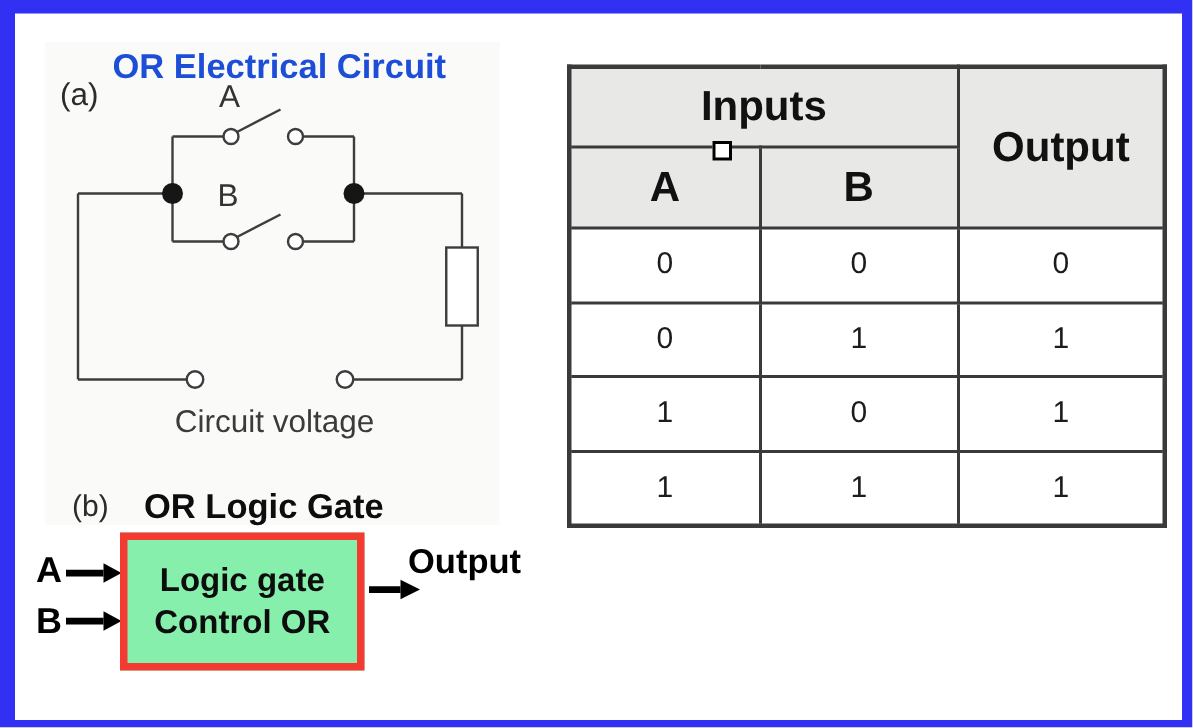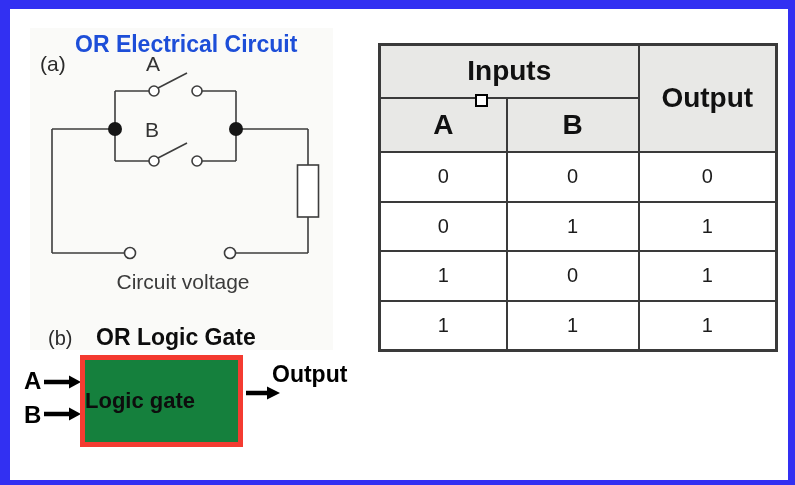--- a/index.html
+++ b/index.html
@@ -22,22 +22,22 @@
   }
   .marker-a{left:40px;top:52px;font-size:21px;color:#2b2b2b;}
   .marker-b{left:48px;top:327px;font-size:20px;color:#2b2b2b;}
   .gate-title{left:84px;top:324px;font-size:23px;font-weight:bold;color:#0d0d0d;white-space:nowrap;margin-left:12px;}
   .applied-voltage{
     left:83px;top:270px;width:200px;text-align:center;
     font-size:21px;color:#3b3b3b;white-space:nowrap;
   }
   .gate-box{
     left:80px;top:355px;width:163px;height:92px;box-sizing:border-box;
-    border:5px solid #f43b31;background:#15803d;
-    display:flex;flex-direction:column;justify-content:center;
+    border:5px solid #f43b31;background:#86efac;
+    display:flex;flex-direction:column;align-items:center;justify-content:center;
   }
   .gate-box .line{font-size:22px;font-weight:bold;color:#0d0d0d;line-height:28px;white-space:nowrap;}
   .io-label{font-size:24px;font-weight:bold;color:#000;}
   .in-a{left:24px;top:367px;}
   .in-b{left:24px;top:401px;}
   .out-label{left:272px;top:361px;font-size:23px;font-weight:bold;color:#000;white-space:nowrap;}
   svg{position:absolute;}
   .wire{stroke:#3d3d3d;stroke-width:1.6;fill:none;}
   .contact{fill:#ffffff;stroke:#3d3d3d;stroke-width:1.6;}
   .junction{fill:#161616;stroke:none;}
@@ -123,20 +123,21 @@
     <polygon class="arrow-head" points="69,407.5 69,420.5 81,414"></polygon>
   </g>
   <g>
     <line class="arrow-shaft" x1="246" y1="393" x2="267" y2="393"></line>
     <polygon class="arrow-head" points="267,386.5 267,399.5 280,393"></polygon>
   </g>
 </svg>
 
 <div class="abs gate-box">
   <div class="line">Logic gate</div>
+  <div class="line">Control OR</div>
 </div>
 
 <div class="abs out-label">Output</div>
 
 <table class="truth">
   <colgroup>
       <col style="width:127px">
       <col style="width:132px">
       <col style="width:138px">
     </colgroup>

